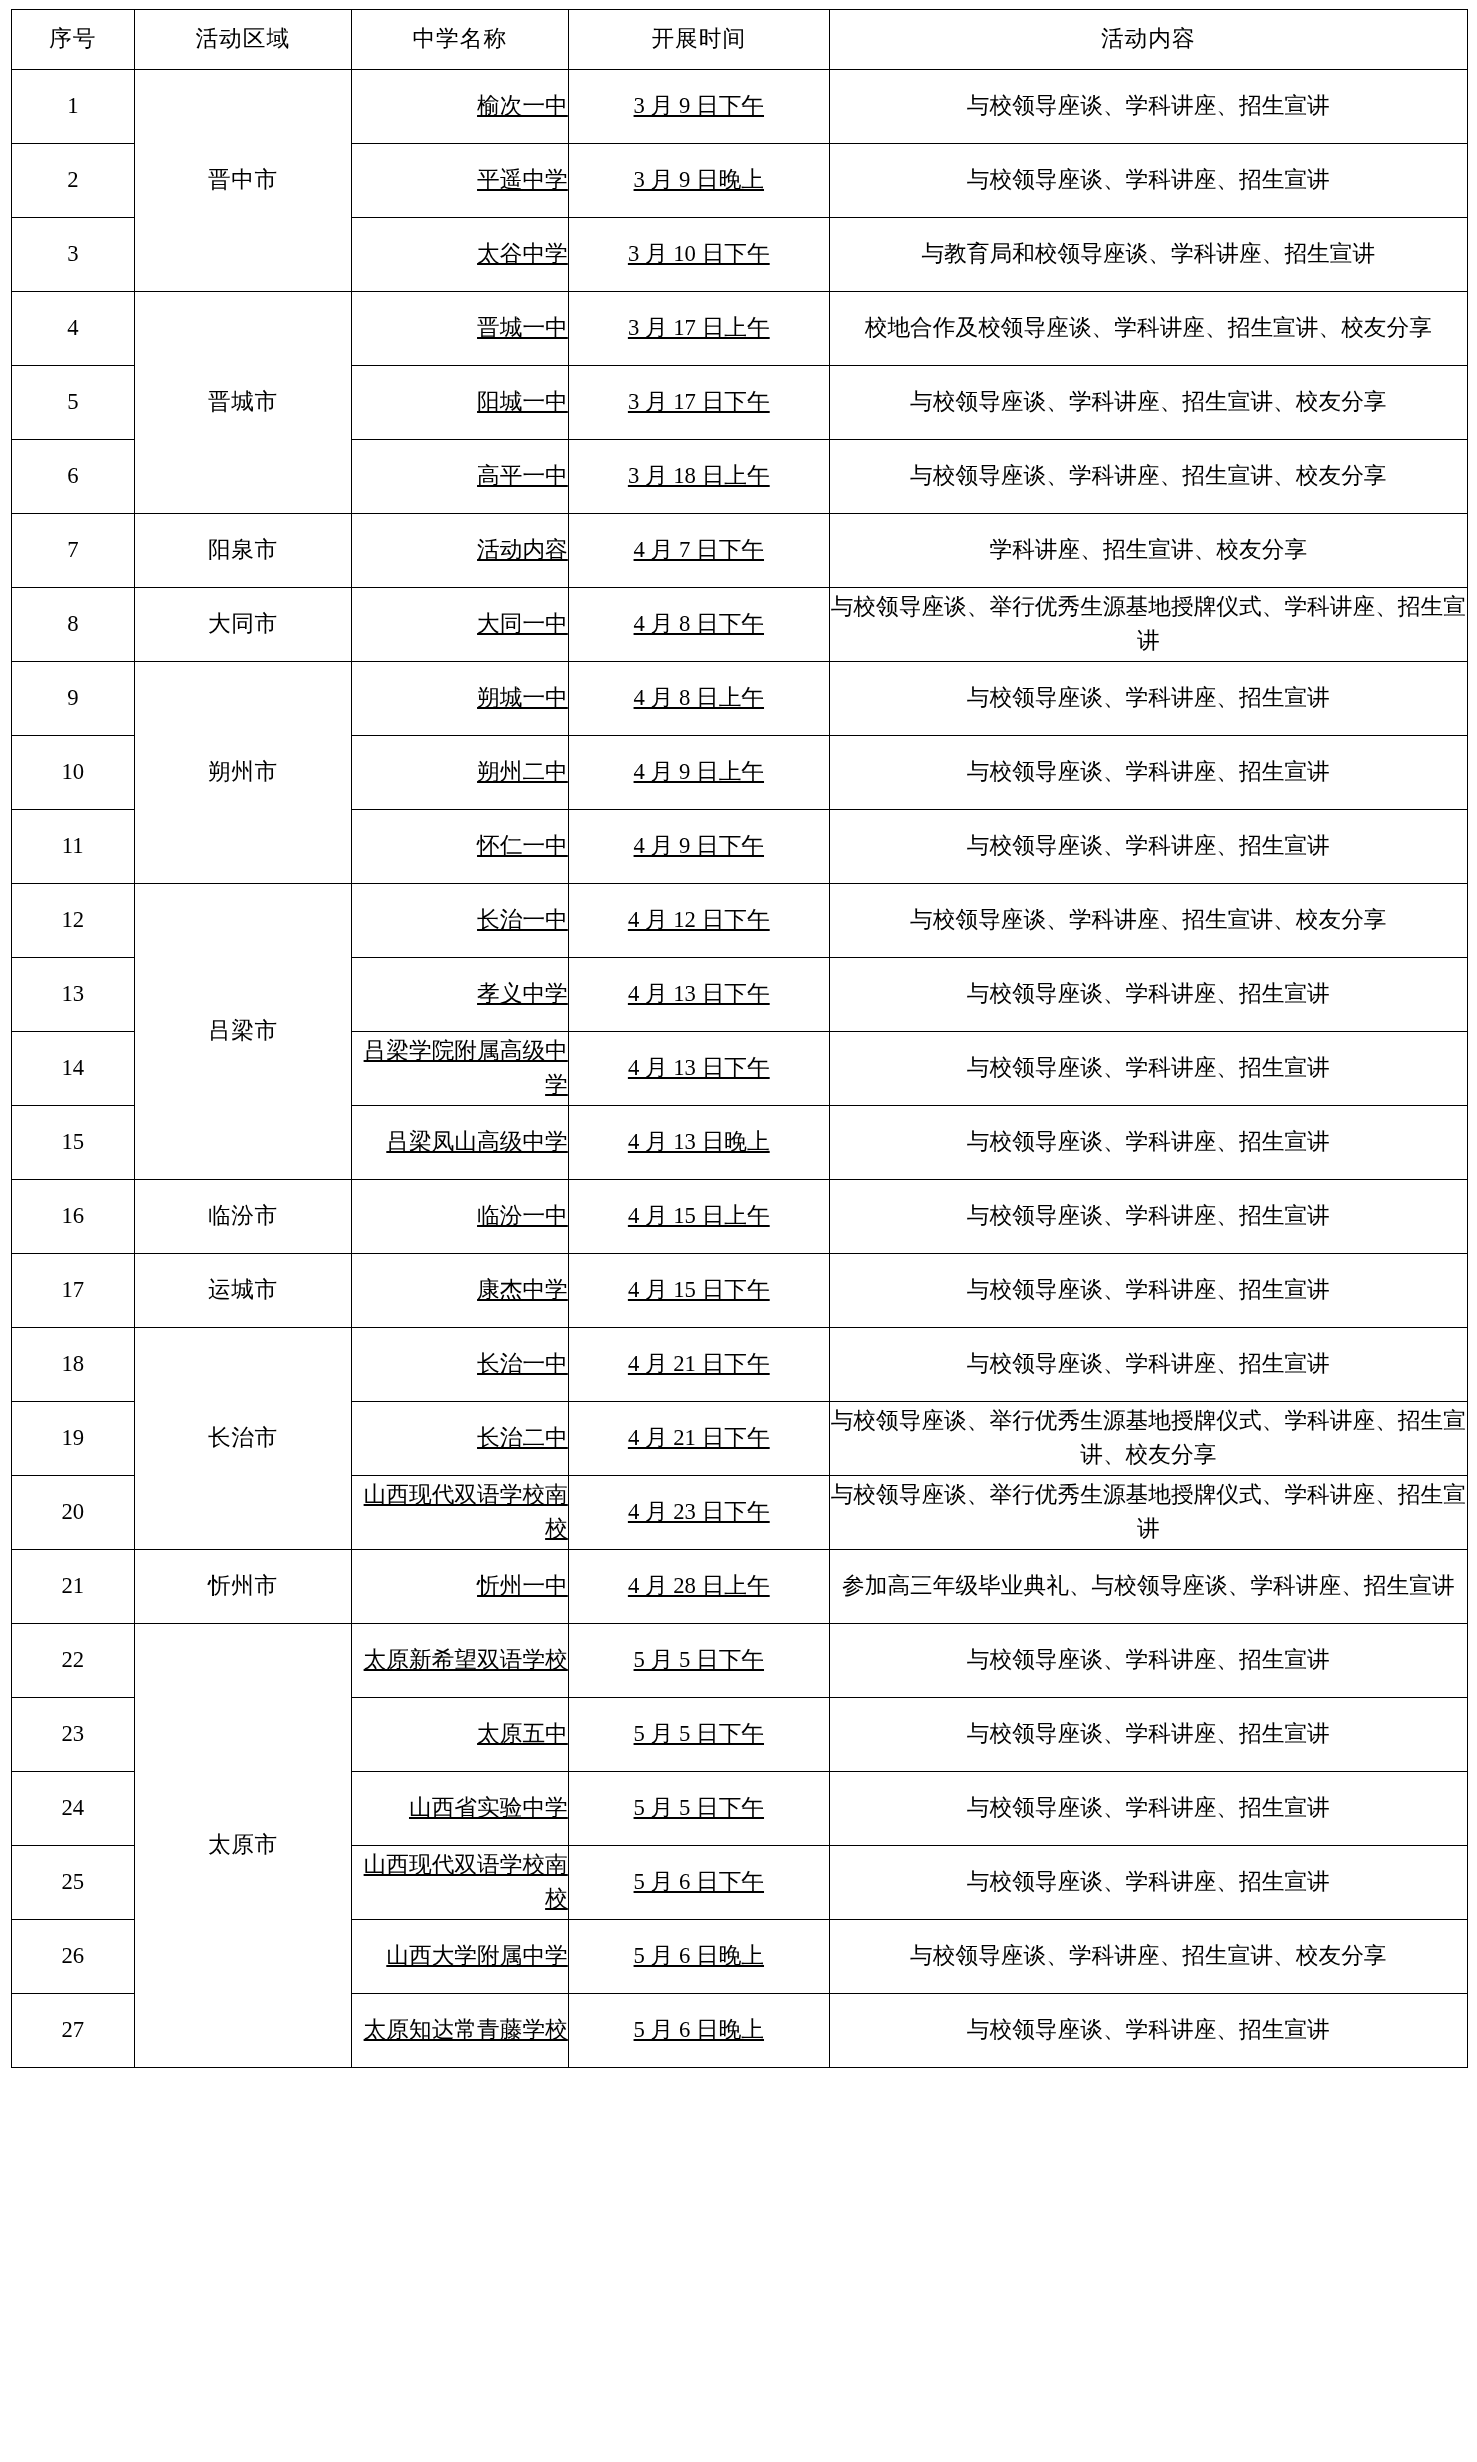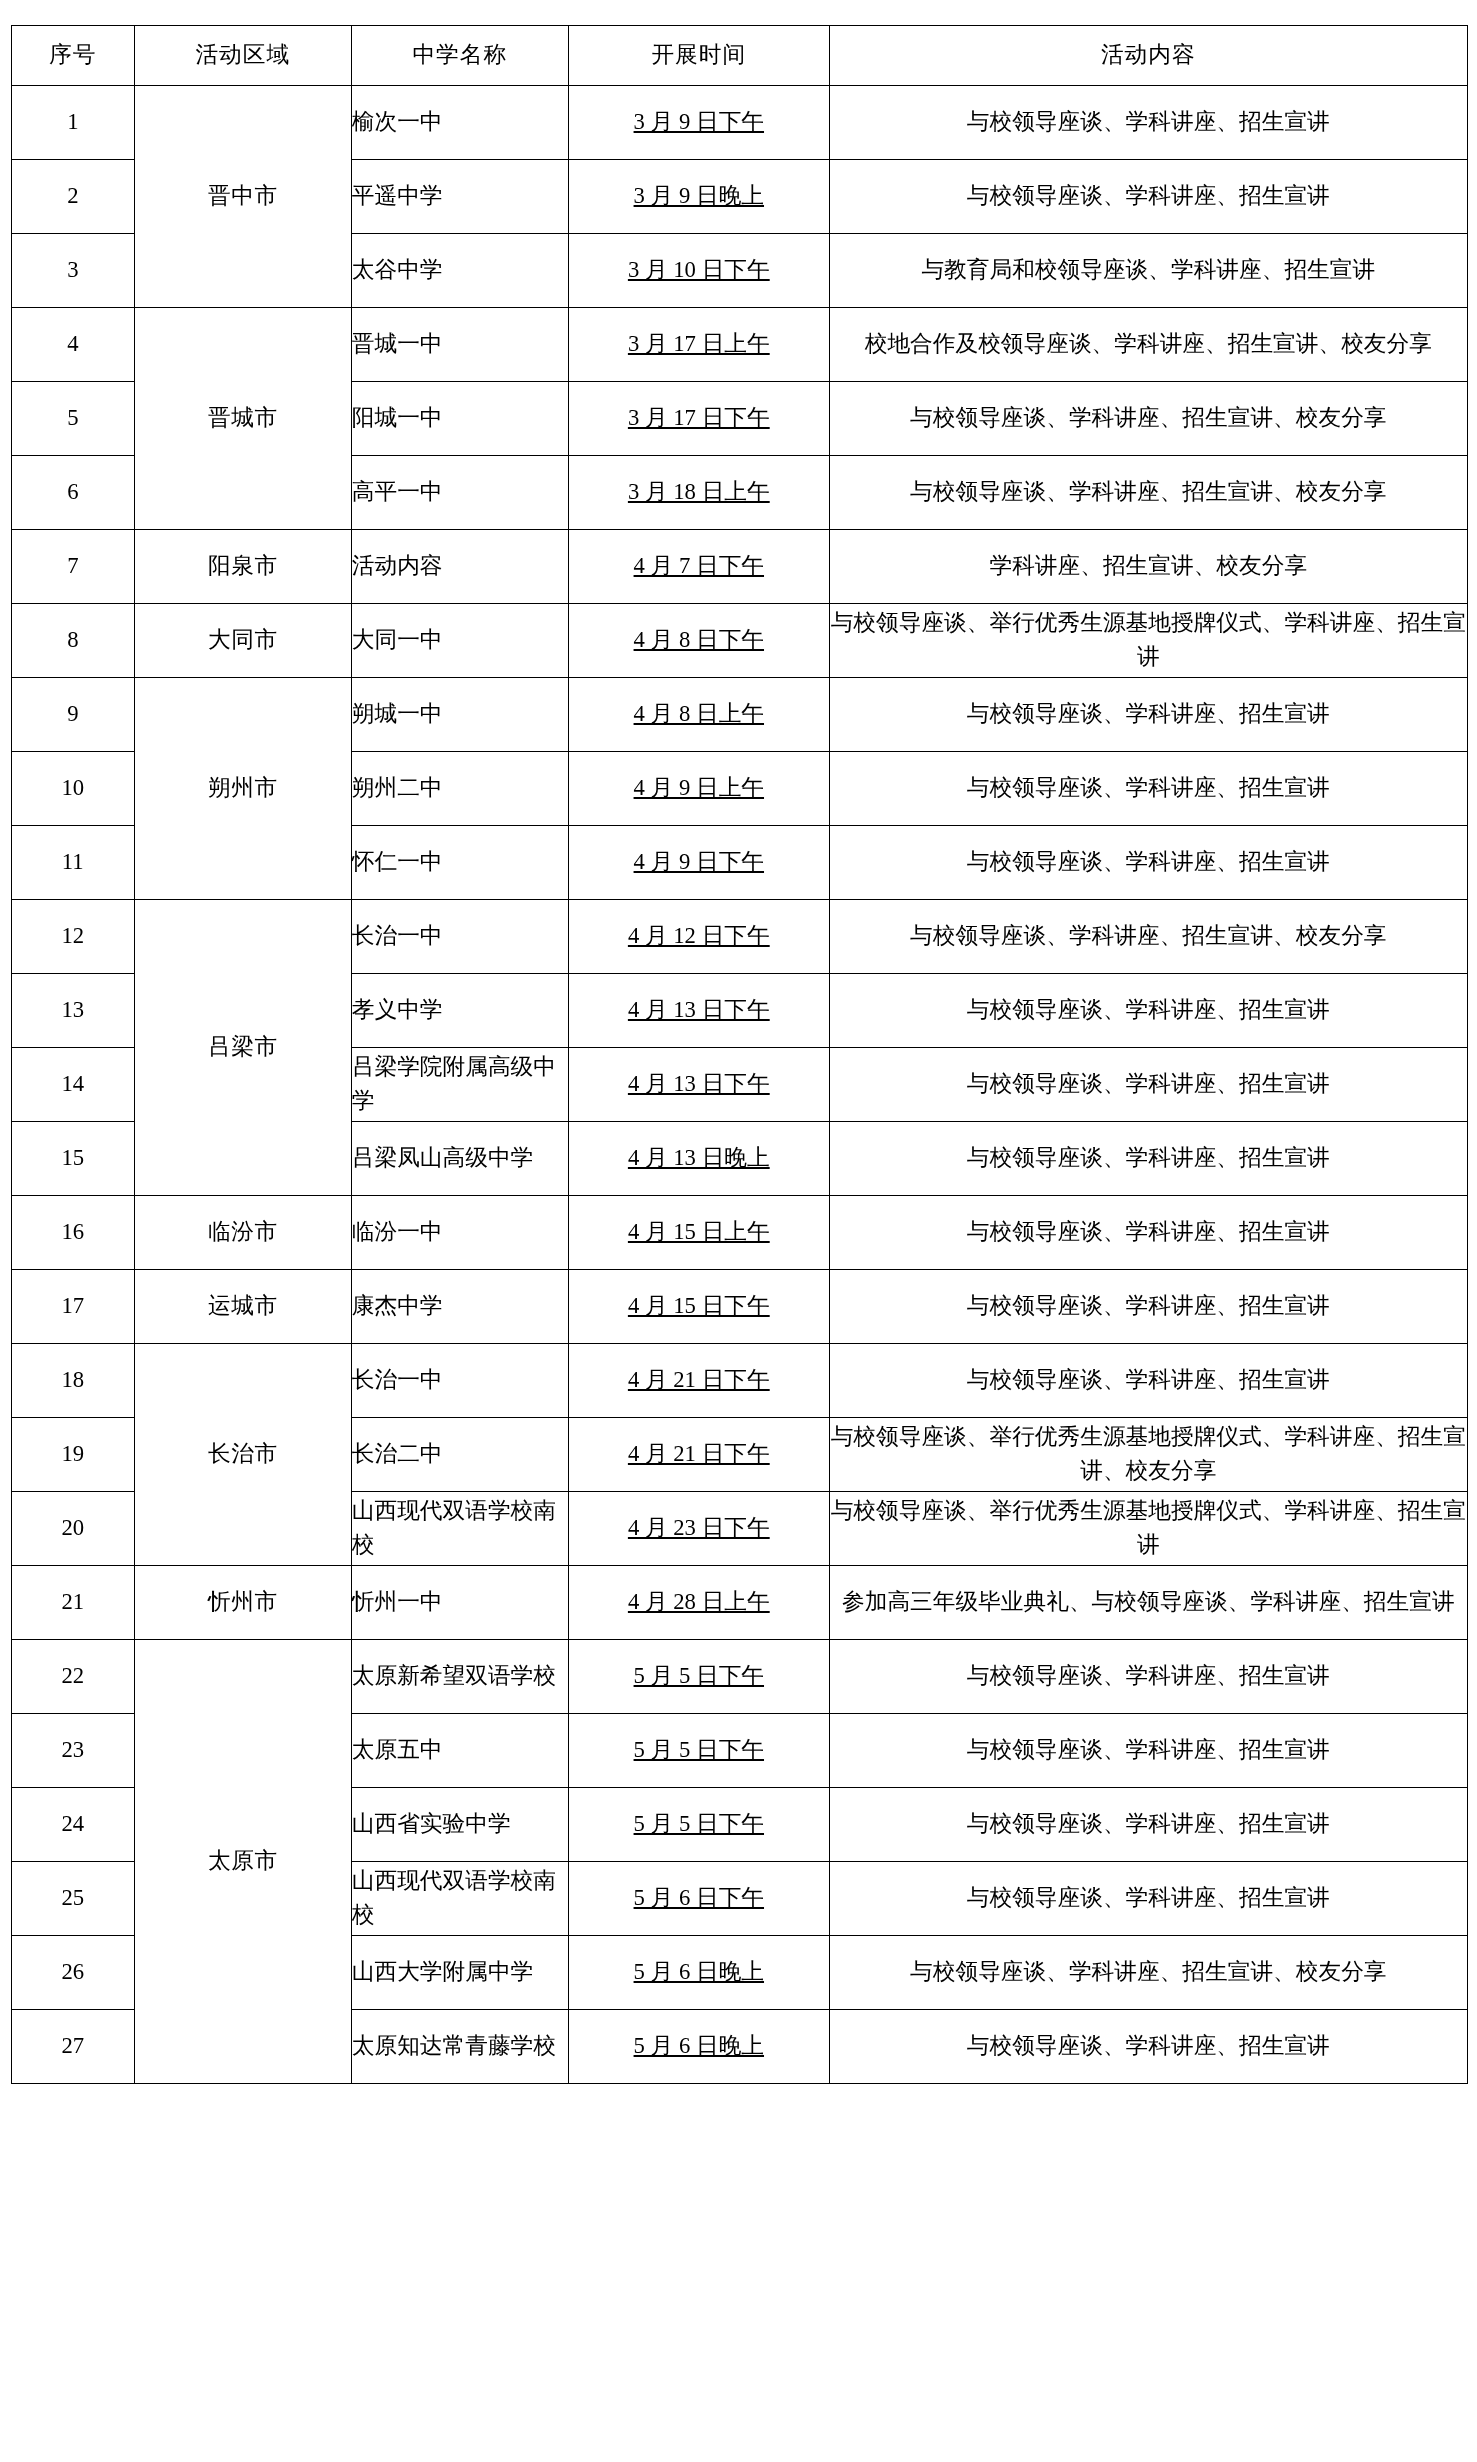--- a/index.html
+++ b/index.html
@@ -14,21 +14,21 @@
   .page {
     width: 1477px;
     box-sizing: border-box;
     padding: 8.9px 10.8px 19.7px 10.8px;
     background: #ffffff;
   }
   table.schedule {
     border-collapse: collapse;
     width: 1456px;
     table-layout: fixed;
-    margin: 16px auto;
+    margin: 0 auto;
   }
   table.schedule col.c0 { width: 123px; }
   table.schedule col.c1 { width: 217px; }
   table.schedule col.c2 { width: 217px; }
   table.schedule col.c3 { width: 261px; }
   table.schedule col.c4 { width: 638px; }
 
   table.schedule td, table.schedule th {
     border: 1.5px solid #000000;
     padding: 0;
@@ -46,24 +46,25 @@
   td.num {
     text-align: center;
     font-size: 22.7px;
   }
   td.region {
     text-align: center;
     font-size: 22.7px;
     letter-spacing: 0.5px;
   }
   td.school {
-    text-align: left;
+    text-align: right;
     font-size: 22.7px;
     padding: 6.9px 4.9px;
     line-height: 1.42;
+    text-decoration: underline;
   }
   td.time {
     text-align: center;
     font-size: 22.7px;
     padding: 6.9px 3px;
     text-decoration: underline;
   }
   td.content {
     text-align: center;
     font-size: 22.7px;

